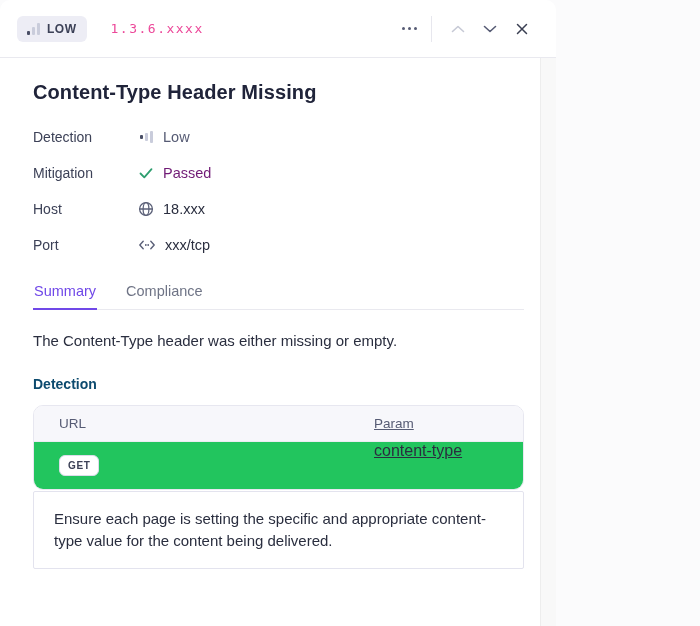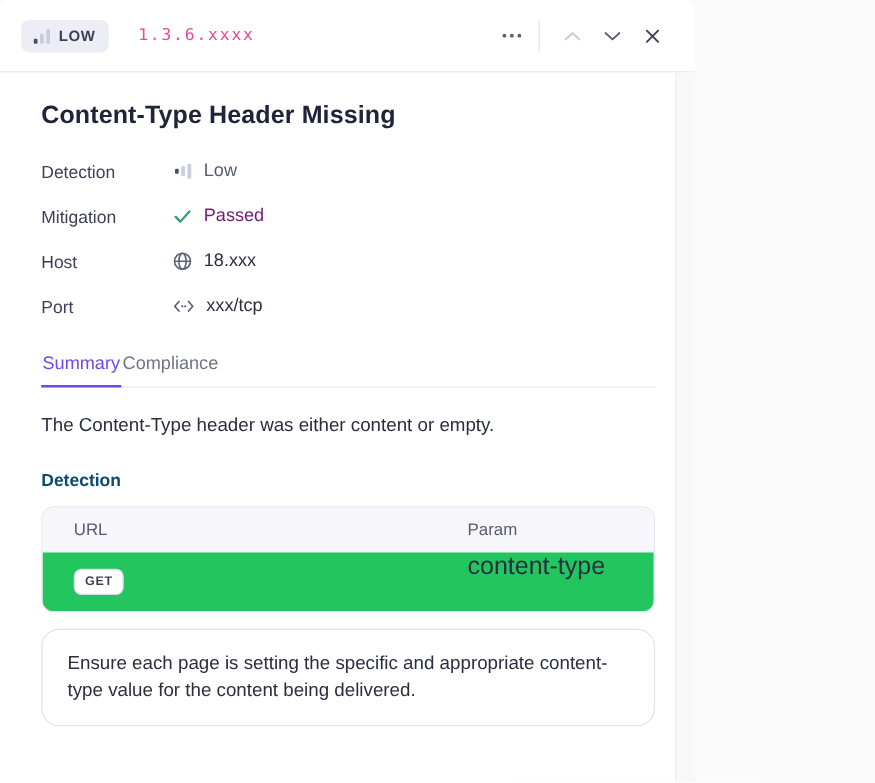--- a/index.html
+++ b/index.html
@@ -72,21 +72,21 @@
   .field-row { display: flex; align-items: center; height: 36px; }
   .field-label { width: 105px; font-size: 14px; color: #3c4157; }
   .field-value { display: flex; align-items: center; gap: 9px; font-size: 14.5px; color: #2a2e3f; }
   .field-value.muted { color: #565b74; }
   .field-value.success { color: #701a75; font-weight: 500; }
   .f-icon { display: inline-flex; align-items: center; justify-content: center; width: 16px; }
 
   
   .tabs {
     margin-top: 14px;
-    display: flex; 
+    display: flex; gap: 28px;
     border-bottom: 1px solid #e9e9ef;
   }
   .tab {
     padding: 6px 1px 9px 1px;
     font-size: 14.5px; color: #6f7486;
     background: none; border: none; cursor: pointer;
     border-bottom: 2px solid transparent;
     margin-bottom: -1px;
   }
   .tab.active { color: #7048e8; border-bottom-color: #7048e8; }
@@ -102,36 +102,36 @@
     overflow: hidden;
   }
   .det-head {
     display: flex;
     background: #f7f7fb;
     border-bottom: 1px solid #ececf2;
     height: 36px; align-items: center; justify-content: space-between;
   }
   .det-row { display: flex; height: 47px; background: #22c55e; }
   .col-url { flex: 0 0 340px; padding-left: 25px; display: flex; align-items: center; gap: 13px; }
-  .col-param { flex: 1; padding-left: 0; }
+  .col-param { flex: 1; padding-left: 0; text-decoration: underline; }
   .det-head .col-url, .det-head .col-param { font-size: 13.5px; color: #565b74; }
-  .det-row .cell-text { font-size: 20px; color: #2a2e3f; }
+  .det-row .cell-text { font-size: 16px; color: #2a2e3f; }
   .method-badge {
     display: inline-block;
     border: 1px solid #dcdcea; border-radius: 6px;
     padding: 4px 8px;
     font-size: 10px; font-weight: 700; letter-spacing: 0.6px;
     color: #3c4157; background: #ffffff;
   }
   .url-text { font-size: 15px; font-weight: 500; color: #22263a; }
 
   .mitigation-box {
-    margin-top: 13px;
+    margin-top: 1px;
     border: 1px solid #e3e3ee;
-    border-radius: 14px;
+    border-radius: 2px;
     padding: 16px 20px;
     font-size: 15px; line-height: 22px; color: #2a2e3f;
     max-width: 651px;
   }
   .mitigation-text { max-width: 600px; }
 </style>
 </head>
 <body>
 
 <div class="panel">
@@ -232,21 +232,21 @@
             <span>xxx/tcp</span>
           </span>
         </div>
       </div>
 
       <div class="tabs">
         <button class="tab active">Summary</button>
         <button class="tab">Compliance</button>
       </div>
 
-      <p class="description">The Content-Type header was either content or empty.</p>
+      <p class="description">The Content-Type header was either missing or empty.</p>
 
       <h2 class="section-heading">Detection</h2>
 
       <div class="det-table">
         <div class="det-head">
           <span class="col-url">URL</span>
           <span class="col-param">Param</span>
         </div>
         <div class="det-row">
           <span class="col-url">

